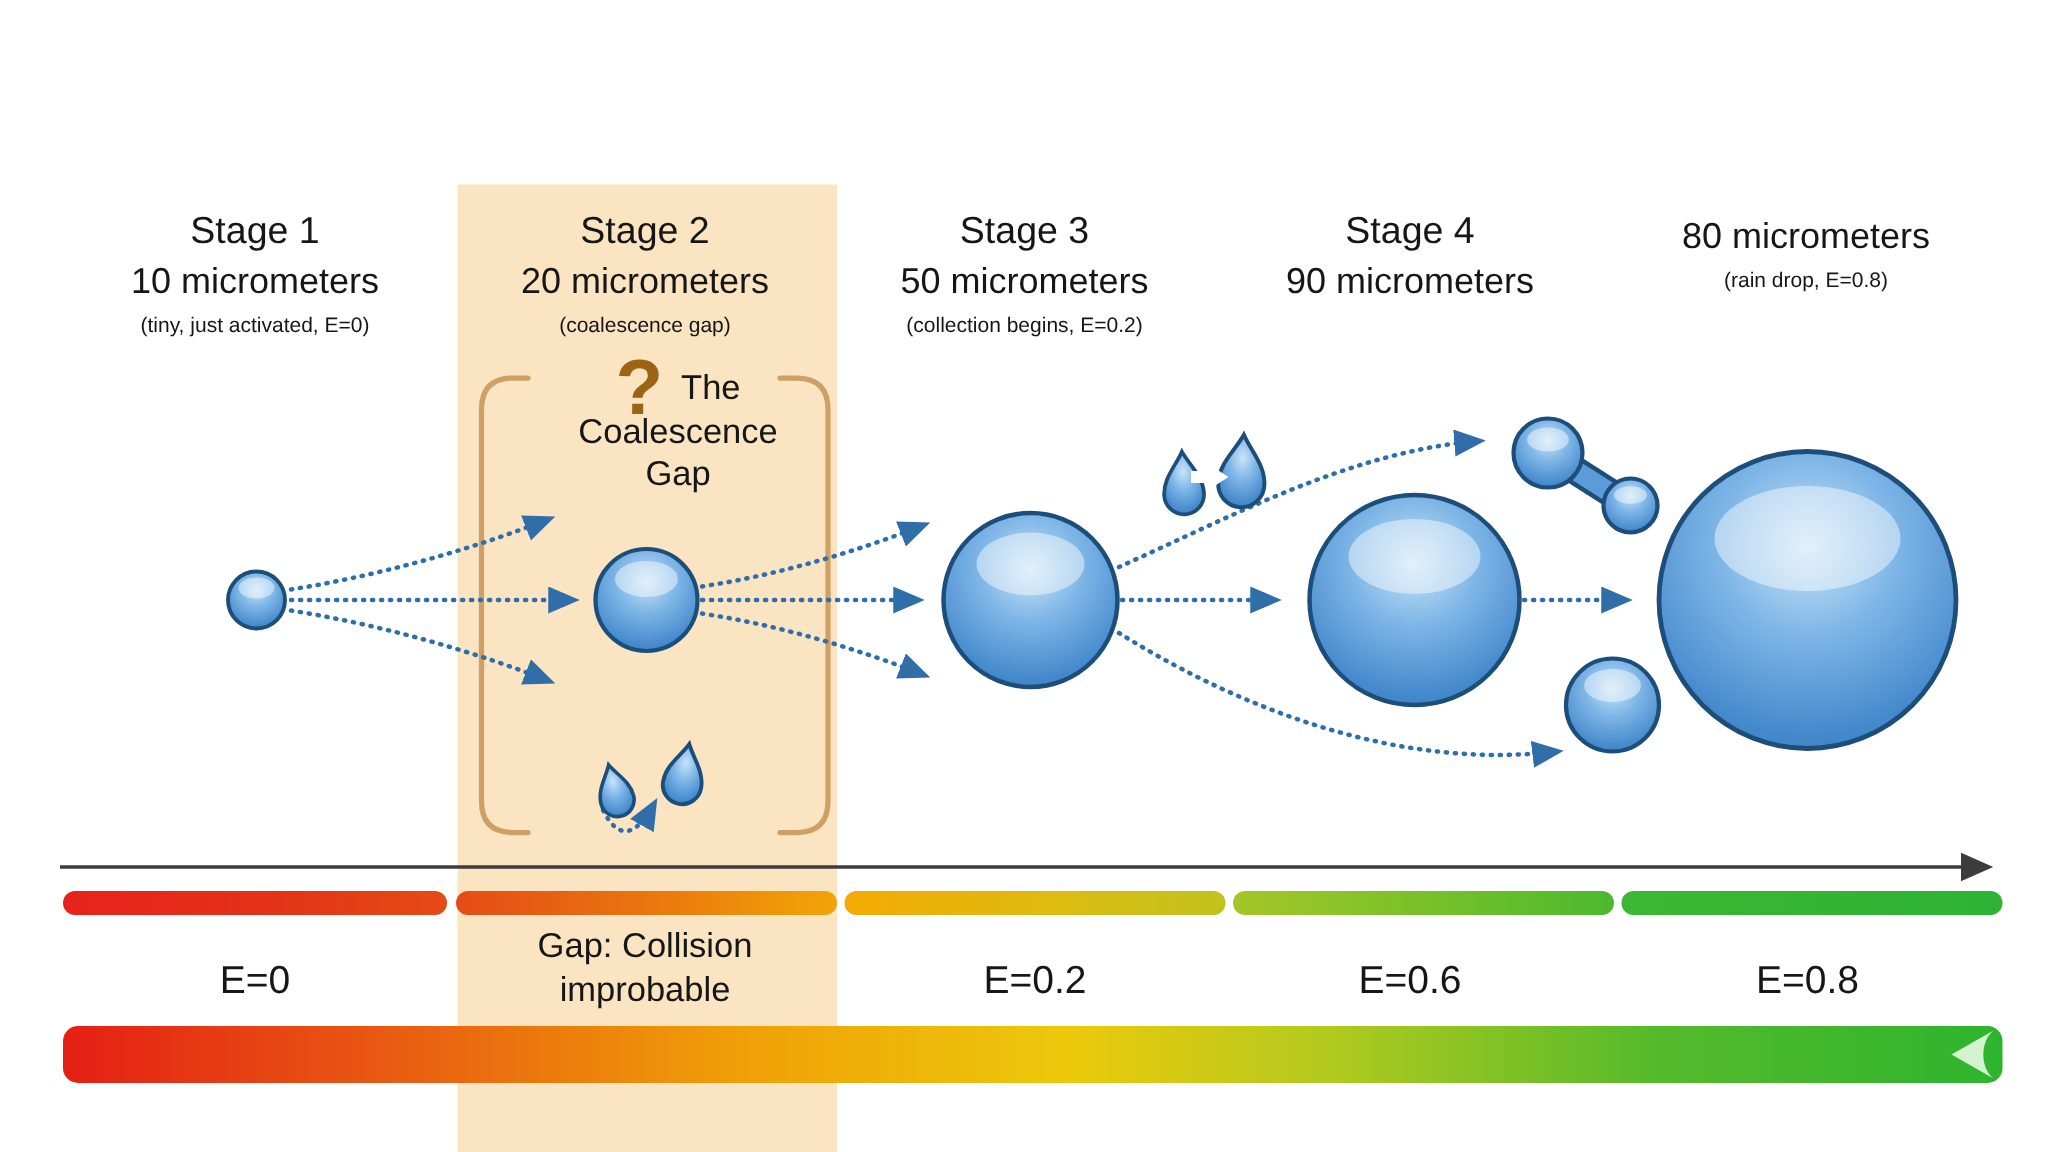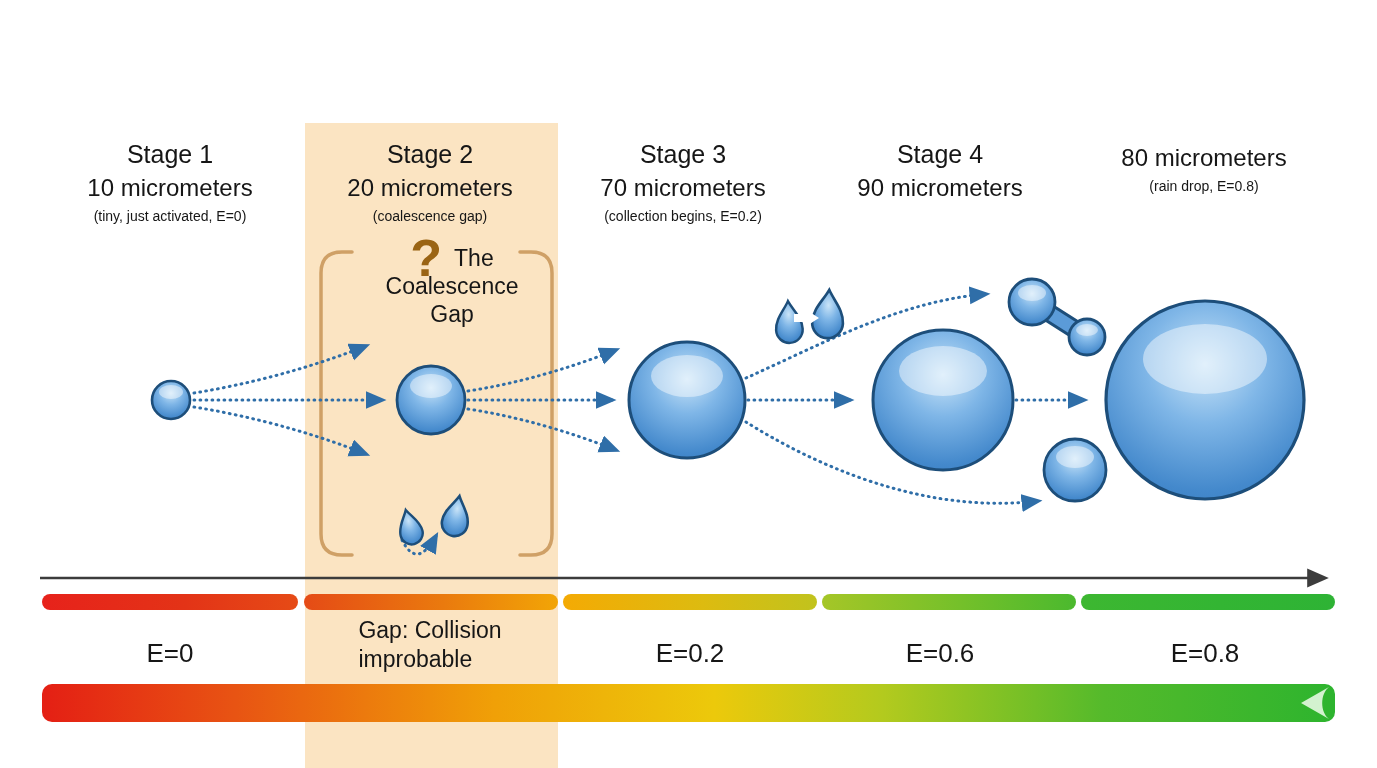--- a/index.html
+++ b/index.html
@@ -15,21 +15,21 @@
   .stage-note{font-size:14px;line-height:24px;margin-top:1px;}
   .gap-callout{position:absolute;left:452px;top:244px;transform:translateX(-50%);width:220px;text-align:center;z-index:3;font-size:23px;line-height:28px;}
   .q-mark{font-size:52px;font-weight:bold;color:#9a6414;vertical-align:-10px;margin-right:12px;}
   .seg{position:absolute;top:594px;height:16px;border-radius:8px;z-index:3;}
   .seg1{left:42px;width:256px;background:linear-gradient(90deg,#e7221b 0%,#e33317 55%,#e64b16 100%);}
   .seg2{left:304px;width:254px;background:linear-gradient(90deg,#e54b16 0%,#ea7a0e 55%,#f2a506 100%);}
   .seg3{left:563px;width:254px;background:linear-gradient(90deg,#f4aa04 0%,#ddbb10 55%,#c1c31d 100%);}
   .seg4{left:822px;width:254px;background:linear-gradient(90deg,#a5c627 0%,#74c02a 55%,#4bb92e 100%);}
   .seg5{left:1081px;width:254px;background:linear-gradient(90deg,#3db731 0%,#33b533 55%,#2eb335 100%);}
   .elabel{position:absolute;top:638px;transform:translateX(-50%);font-size:26px;z-index:3;white-space:nowrap;}
-  .gap-band-label{position:absolute;left:430px;top:616px;transform:translateX(-50%);text-align:left;font-size:23px;line-height:29px;z-index:3;white-space:nowrap;}
+  .gap-band-label{position:absolute;left:430px;top:616px;transform:translateX(-50%);text-align:center;font-size:23px;line-height:29px;z-index:3;white-space:nowrap;}
   .grad-bar{position:absolute;left:42px;top:684px;width:1293px;height:38px;border-radius:10px;z-index:3;
     background:linear-gradient(90deg,#e41f14 0%,#e85413 15%,#f0a007 35%,#ecc90b 52%,#b3ca1e 65%,#55ba2b 82%,#2db42e 100%);}
   .grad-bar svg{position:absolute;right:2px;top:0;}
 </style>
 </head>
 <body>
 
 <div class="band"></div>
 
 <svg class="diagram" width="1377" height="768" viewBox="0 0 1377 768">
@@ -134,21 +134,21 @@
   <div class="stage-size">10 micrometers</div>
   <div class="stage-note">(tiny, just activated, E=0)</div>
 </div>
 <div class="stage-header" style="left:430px;">
   <div class="stage-title">Stage 2</div>
   <div class="stage-size">20 micrometers</div>
   <div class="stage-note">(coalescence gap)</div>
 </div>
 <div class="stage-header" style="left:683px;">
   <div class="stage-title">Stage 3</div>
-  <div class="stage-size">70 micrometers</div>
+  <div class="stage-size">50 micrometers</div>
   <div class="stage-note">(collection begins, E=0.2)</div>
 </div>
 <div class="stage-header" style="left:940px;">
   <div class="stage-title">Stage 4</div>
   <div class="stage-size">90 micrometers</div>
 </div>
 <div class="stage-header" style="left:1204px;">
   <div class="stage-size">80 micrometers</div>
   <div class="stage-note">(rain drop, E=0.8)</div>
 </div>

